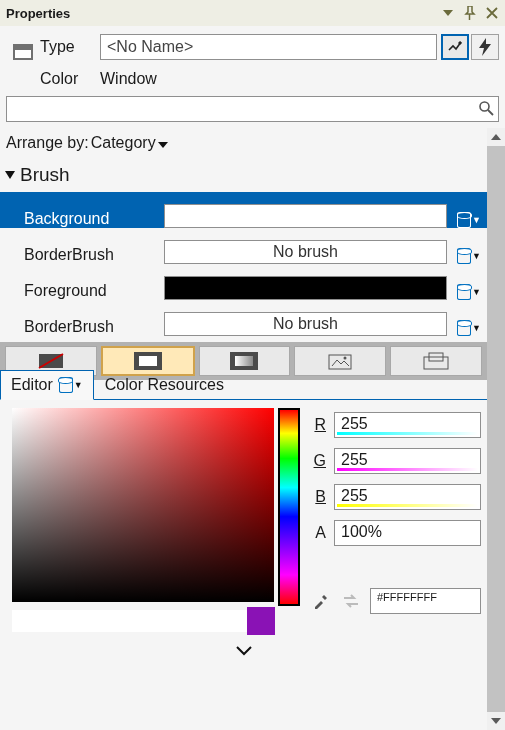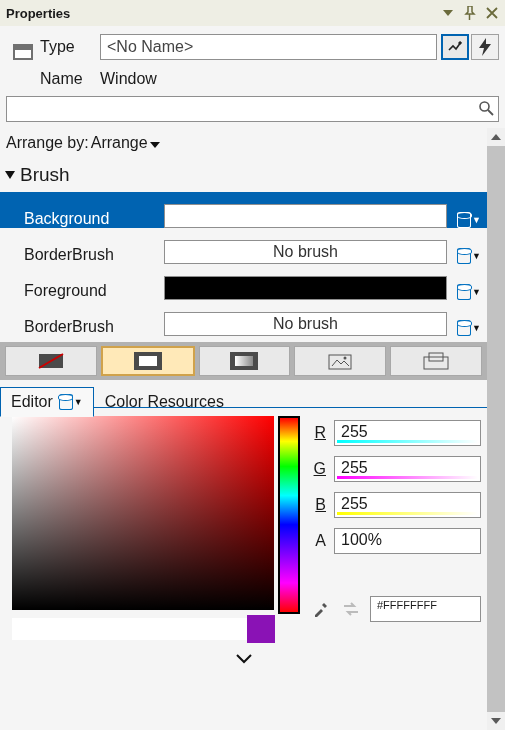--- a/index.html
+++ b/index.html
@@ -57,21 +57,21 @@
   .brush-row.selected .db-ico, .brush-row.selected .db-ico::before { border-color: #fff; background: transparent; }
   .db-chev { font-size: 9px; color: #111; }
   .brush-row.selected .db-chev { color: #fff; }
 
   
   .brushtype-bar { background: #b2b2b2; padding: 4px 5px; display: flex; gap: 4px; }
   .brushtype-bar .bt { flex: 1; height: 30px; background: #e9e9e9; border: 1px solid #a8a8a8; display: flex; align-items: center; justify-content: center; }
   .brushtype-bar .bt.sel { background: #ffe9b8; border: 2px solid #d0a24b; }
 
   
-  .tabrow { display: flex; align-items: center; height: 28px; background: #f5f5f5; padding-top: 16px; }
+  .tabrow { display: flex; align-items: flex-end; height: 20px; background: #f5f5f5; padding-top: 16px; }
   .tabrow .tab { display: flex; align-items: center; gap: 6px; height: 30px; padding: 0 10px; font-size: 16px; border: 1px solid transparent; }
   .tabrow .tab.active { background: #f8f8f8; border: 1px solid #0063b1; border-bottom-color: #f8f8f8; position: relative; z-index: 1; }
   .tabunderline { height: 1px; background: #0063b1; margin-top: -1px; }
 
   
   .editor { background: #f5f5f5; padding: 8px 6px 8px 12px; display: flex; gap: 10px; }
   .gradient-box { position: relative; width: 262px; height: 194px; overflow: hidden; border: 0; }
   .gradient-box .g1 { position: absolute; inset: 0; background: linear-gradient(to right, #fff, #ff0000); }
   .gradient-box .g2 { position: absolute; inset: 0; background: linear-gradient(to bottom, rgba(0,0,0,0), #000); }
   .hue-strip { width: 18px; height: 194px; background: linear-gradient(to bottom, #ff0000 0%, #ffff00 12%, #00ff00 25%, #00ffff 40%, #0000ff 55%, #ff00ff 85%, #ff0000 100%); }
@@ -134,21 +134,21 @@
               <path d="M2 11l4-4 3 3 5-7" stroke="#222" stroke-width="1.6" fill="none"></path>
               <path d="M13 2l2 2-2 2-2-2z" fill="#222"></path>
             </svg>
         </div>
         <div class="btn">
           <svg width="14" height="18" viewBox="0 0 14 18">
               <path d="M8 0L1 10h5l-2 8 9-12H8z" fill="#333"></path>
             </svg>
         </div>
       </div>
-      <span class="lbl">Name</span>
+      <span class="lbl">Color</span>
       <span class="lbl" style="font-size:16px">Window</span>
       <span></span>
     </div>
   </div>
 
   <div class="search-row">
     <div class="search-box">
       <input placeholder="" style="">
       <span class="mag">
         <svg width="16" height="16" viewBox="0 0 16 16">
@@ -157,21 +157,21 @@
           </svg>
       </span>
     </div>
   </div>
 
   <div class="body-row">
     <div class="content">
 
       <div class="arrange-row">
         <span>Arrange by:</span>
-        <span>Arrange</span>
+        <span>Category</span>
         <span class="chev">
           <svg width="10" height="6" viewBox="0 0 10 6">
               <path d="M0 0 L5 6 L10 0 Z" fill="#111"></path>
             </svg>
         </span>
       </div>
 
       <div class="cat-head">
         <span class="tri"></span>
         <span>Brush</span>

